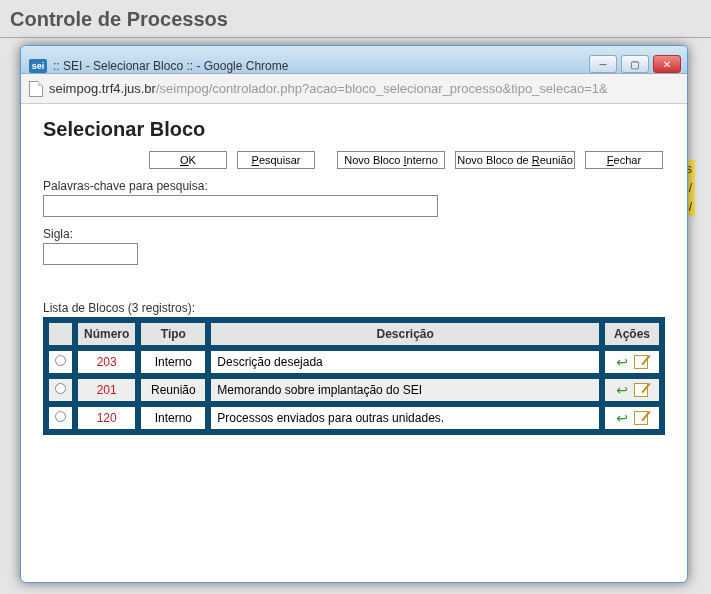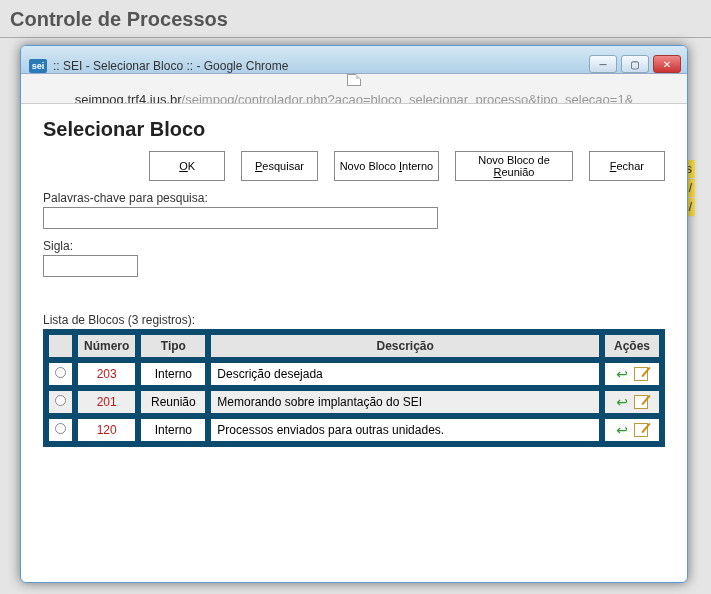--- a/index.html
+++ b/index.html
@@ -94,21 +94,20 @@
     .win-btn.close { background: linear-gradient(#e88,#c33); color: #fff; border-color: #a33; }
 
     .addressbar {
       height: 30px;
       background: #f3f3f3;
       border-bottom: 1px solid #ccc;
       display: flex;
       align-items: center;
       padding: 0 8px;
       gap: 6px;
-      flex-direction: column;
     }
     .page-icon {
       width: 14px; height: 16px;
       border: 1px solid #999;
       background: #fff;
       position: relative;
     }
     .page-icon::after {
       content: "";
       position: absolute;
@@ -128,36 +127,36 @@
       padding: 14px 22px;
     }
     .content h1 {
       font-size: 20px;
       font-weight: bold;
       color: #222;
       margin-bottom: 10px;
     }
     .button-row {
       display: flex;
-      gap: 16px;
+      gap: 10px;
       margin-bottom: 10px;
       margin-left: 106px;
     }
     .btn {
       font-size: 11px;
       border: 1px solid #888;
       background: #fff;
       padding: 2px 0;
       cursor: pointer;
       text-align: center;
       color: #000;
     }
     .btn.ok { width: 78px; }
     .btn.pesq { width: 78px; }
-    .btn.nbi { width: 108px; }
+    .btn.nbi { width: 108px; margin-left: 12px; }
     .btn.nbr { width: 120px; }
     .btn.fechar { width: 78px; }
     .accesskey { text-decoration: underline; }
 
     .field-label {
       font-size: 12px;
       color: #333;
       margin-bottom: 2px;
     }
     .text-input {

